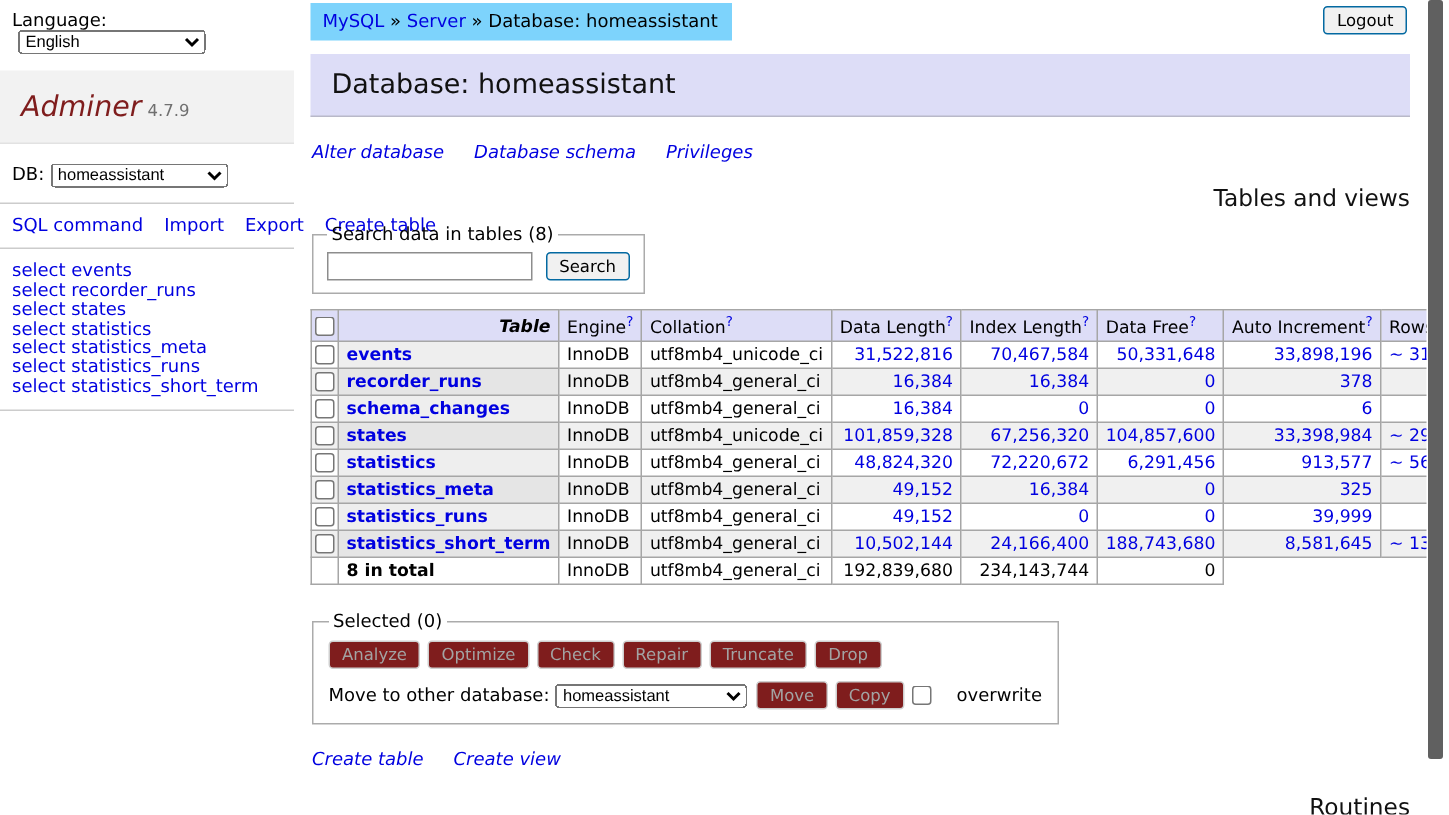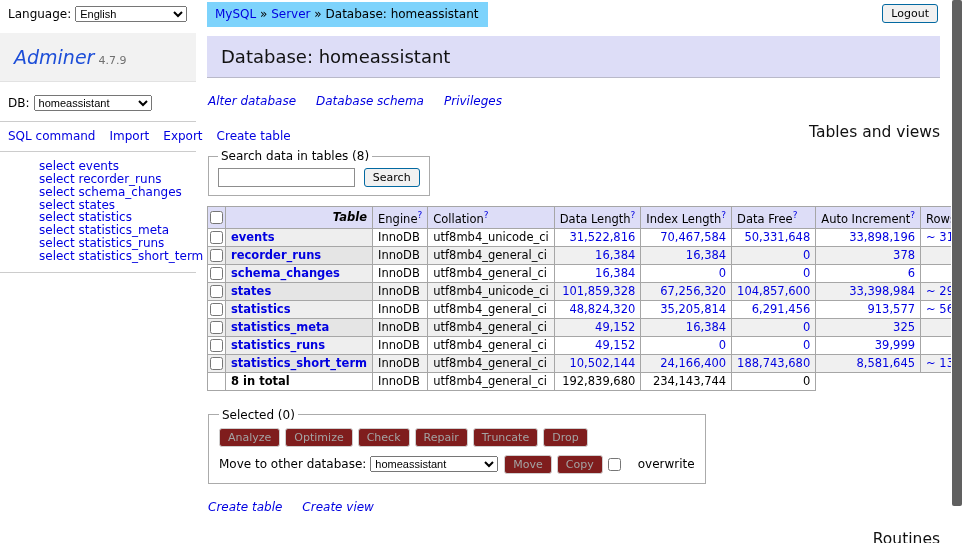--- a/index.html
+++ b/index.html
@@ -7,31 +7,31 @@
   body {
     width:966px; height:543px; overflow:hidden; position:relative;
     font-family:"DejaVu Sans","Liberation Sans",sans-serif;
     font-size:12px; color:#000; background:#fff;
   }
   a { color:#0000e0; text-decoration:none; cursor:pointer; }
 
   
   .sidebar { position:absolute; left:0; top:0; width:196px; }
   .lang-row { padding:6px 8px 4px 8px; }
-  .lang-row select { width:112px; font-size:11px; margin-left:4px; }
+  .lang-row select { width:125px; font-size:11px; margin-left:4px; }
   .logo-band { background:#f2f2f2; padding:13px 14px; margin-top:7px; border-bottom:1px solid #e2e2e2; }
-  .logo-band a.appname { font-style:italic; font-size:19px; color:#1d4ed8; }
+  .logo-band a.appname { font-style:italic; font-size:19px; color:#7f1d1d; }
   .logo-band .ver { font-size:11px; color:#707070; margin-left:4px; }
   .db-row { padding:13px 8px 10px 8px; }
   .db-row select { width:118px; font-size:11px; margin-left:4px; }
   .side-hr { border:none; border-top:1px solid #ccc; margin:0 0 0 0; }
   .side-actions { padding:7px 8px 8px 8px; width:186px; line-height:1.18; }
   .side-actions a { margin-right:14px; white-space:nowrap; }
   .side-tables { padding:8px 8px 9px 8px; }
-  .side-tables a { display:block; line-height:12.8px; white-space:nowrap;margin-left:31px; }
+  .side-tables a { display:block; line-height:12.8px; white-space:nowrap; }
 
   
   .content { margin-left:207px; padding-right:26px; position:relative; }
   .breadcrumb { display:inline-block; background:#7dd3fc; padding:5px 10px 6px 8px; margin-top:2px; }
   .bc-sep { color:#000; }
   .logout-btn { position:absolute; top:4px; right:28px; }
   button {
     font-family:inherit; font-size:11px; color:#000;
     background:#f1f1f1; border:1px solid #0369a1; border-radius:3px; padding:2px 8px;
   }
@@ -93,21 +93,20 @@
   </div>
   <div class="db-row">
     <span>DB:</span><select><option>homeassistant</option></select>
   </div>
   <hr class="side-hr">
   <div class="side-actions"><a href="#">SQL command</a><a href="#">Import</a><a href="#">Export</a><a href="#">Create table</a></div>
   <hr class="side-hr">
   <div class="side-tables">
       <a href="#">select events</a>
       <a href="#">select recorder_runs</a>
-      <a href="#">select schema_changes</a>
       <a href="#">select states</a>
       <a href="#">select statistics</a>
       <a href="#">select statistics_meta</a>
       <a href="#">select statistics_runs</a>
       <a href="#">select statistics_short_term</a>
     </div>
   <hr class="side-hr">
 </div>
 
 <div class="content">
@@ -183,21 +182,21 @@
           <td class="num"><a href="#">104,857,600</a></td>
           <td class="num"><a href="#">33,398,984</a></td>
           <td class="num"><a href="#">~ 299,833</a></td>
         </tr>
         <tr>
           <td class="chk"><input type="checkbox" style=""></td>
           <th><a href="#">statistics</a></th>
           <td>InnoDB</td>
           <td>utf8mb4_general_ci</td>
           <td class="num"><a href="#">48,824,320</a></td>
-          <td class="num"><a href="#">35,205,814</a></td>
+          <td class="num"><a href="#">72,220,672</a></td>
           <td class="num"><a href="#">6,291,456</a></td>
           <td class="num"><a href="#">913,577</a></td>
           <td class="num"><a href="#">~ 569,159</a></td>
         </tr>
         <tr class="even">
           <td class="chk"><input type="checkbox" style=""></td>
           <th><a href="#">statistics_meta</a></th>
           <td>InnoDB</td>
           <td>utf8mb4_general_ci</td>
           <td class="num"><a href="#">49,152</a></td>

